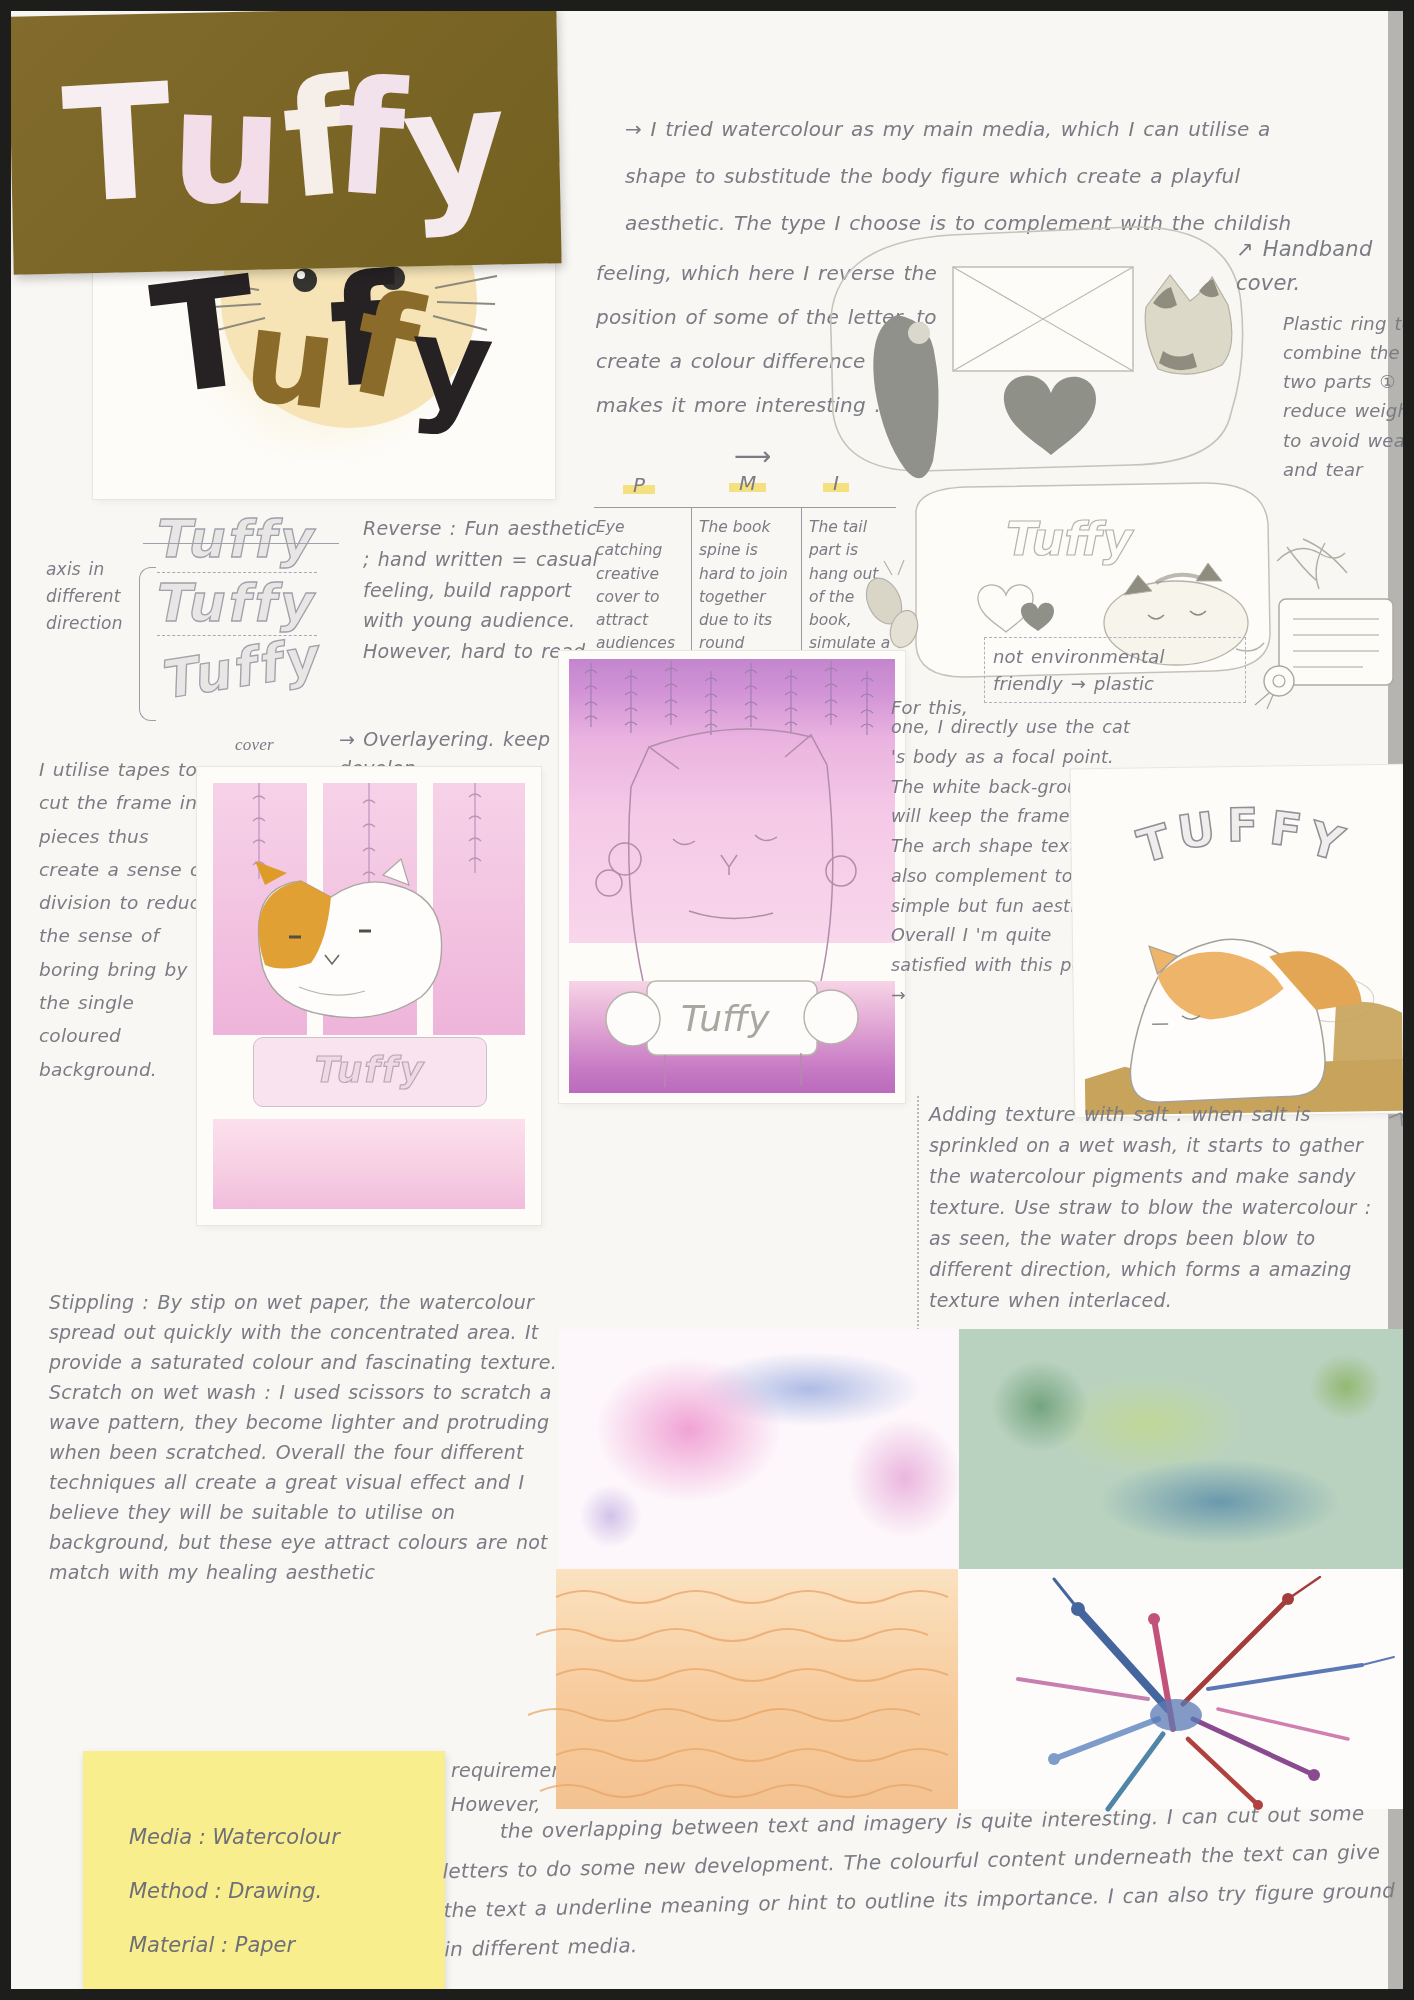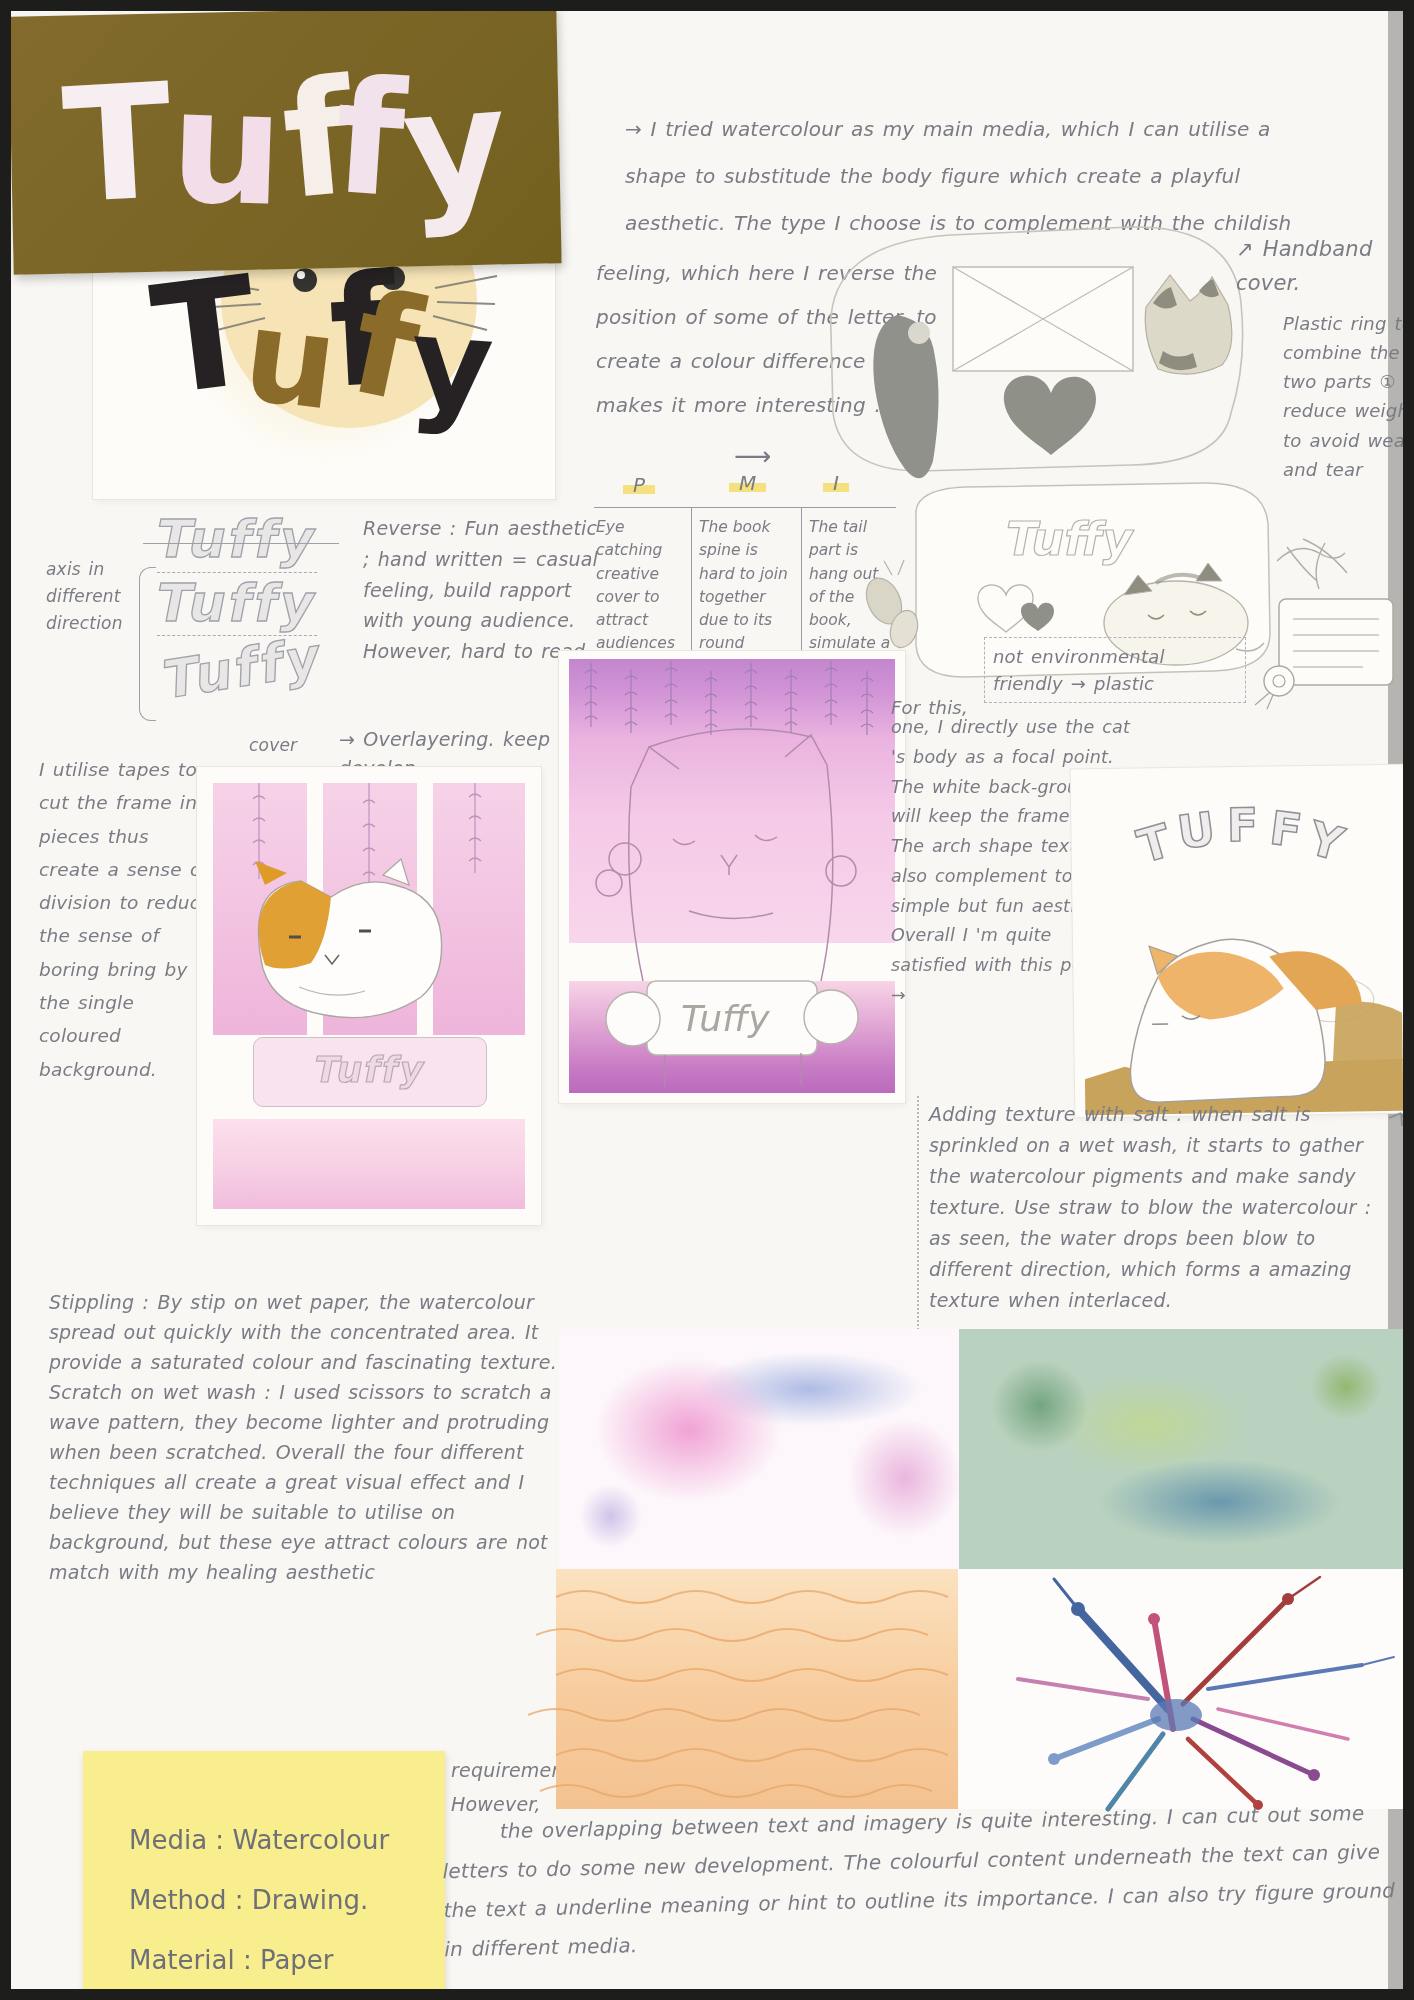--- a/index.html
+++ b/index.html
@@ -39,21 +39,21 @@
   .axis-label{left:35px;top:545px;width:100px;font-size:17px;line-height:1.6;}
   .axis-bracket{left:128px;top:556px;height:152px;width:16px;border-left:1.5px solid #9aa0a8;
      border-top:1.5px solid #9aa0a8;border-bottom:1.5px solid #9aa0a8;border-radius:12px 0 0 12px;}
   .axis-rows{left:146px;top:498px;width:250px;}
   .axis-row{position:relative;display:inline-block;margin-bottom:2px;}
   .axis-word{font-weight:800;font-size:52px;letter-spacing:3px;font-style:italic;line-height:1.18;
      color:rgba(160,161,171,.18);-webkit-text-stroke:1.3px #a0a1ab;}
   .ax1:after{content:'';position:absolute;left:-14px;right:-22px;top:56%;border-top:1.4px solid #9fa0aa;}
   .ax2{border-top:1.4px dashed #a9aab2;border-bottom:1.4px dashed #a9aab2;}
   .ax3{transform:rotate(-9deg);margin-left:6px;}
-  .cover-label{left:238px;top:724px;font-size:17px;}
+  .cover-label{left:224px;top:724px;font-size:17px;font-family:Liberation Serif, serif;}
   .reverse-note{left:352px;top:502px;width:238px;font-size:19px;line-height:1.62;}
   .overlay-note{left:328px;top:714px;width:280px;font-size:19px;line-height:1.55;}
   
   .left-note{left:28px;top:742px;width:178px;font-size:18.5px;line-height:1.8;}
   .left-note2{left:38px;top:1240px;width:450px;font-size:19px;line-height:1.7;}
   
   .left-painting{left:186px;top:756px;width:344px;height:458px;}
   .lp-strip{position:absolute;top:16px;height:252px;background:linear-gradient(to bottom,#f6d2e8,#f2c1e0 60%,#eeb4da);}
   .lp-s1{left:16px;width:94px;} .lp-s2{left:126px;width:94px;} .lp-s3{left:236px;width:92px;}
   .lp-sign{position:absolute;left:56px;top:270px;width:232px;height:68px;background:#f9e3ee;
@@ -109,21 +109,21 @@
   .stencil-card{left:630px;top:1428px;width:548px;height:258px;transform:rotate(-1.2deg);
      background:linear-gradient(135deg,#826b2d,#73601f);box-shadow:2px 5px 10px rgba(0,0,0,.2);
      display:flex;align-items:center;justify-content:center;}
   .sl{display:inline-block;font-weight:800;font-size:158px;line-height:1;}
   .sl1{color:#f7eef2;transform:rotate(-2deg);} .sl2{color:#f3dde9;transform:rotate(3deg) translateY(6px);}
   .sl3{color:#f6efe9;transform:rotate(-4deg);} .sl4{color:#f2e2ec;transform:rotate(5deg);margin-left:-18px;}
   .sl5{color:#f5ebee;transform:rotate(-3deg) translateY(10px);}
   
   .sticky{left:72px;top:1740px;width:362px;height:245px;background:#f9ee8d;
      box-shadow:1px 3px 7px rgba(0,0,0,.13);}
-  .sticky div{position:relative;margin:0 0 30px 46px;font-size:26px;color:#6f6f78;}
+  .sticky div{position:relative;margin:0 0 30px 46px;font-size:21px;color:#6f6f78;font-style:italic;}
   .sticky div:first-child{margin-top:74px;}
   .bottom-note{left:432px;top:1792px;width:976px;font-size:20px;line-height:1.95;
      transform:rotate(-1.2deg);text-indent:58px;}
   svg{position:absolute;overflow:visible;}
   svg text{font-family:"DejaVu Sans",sans-serif;}
 </style>
 </head>
 <body>
 
 <div id="page">

